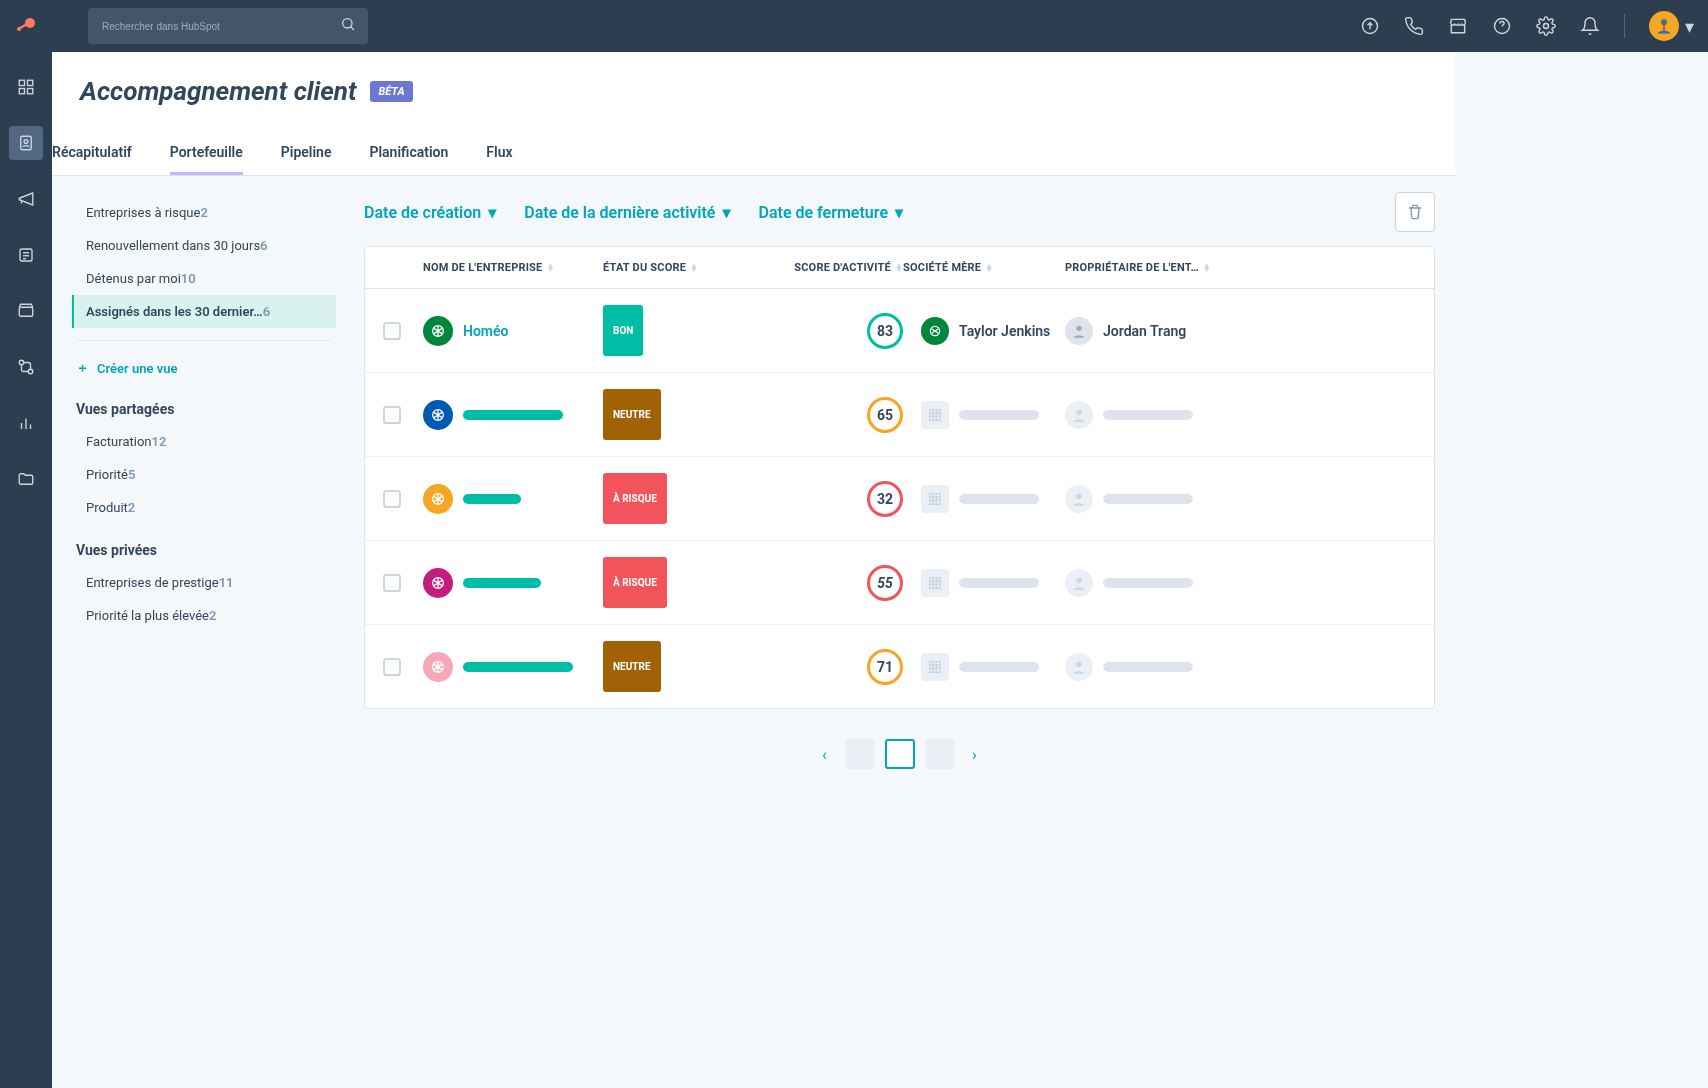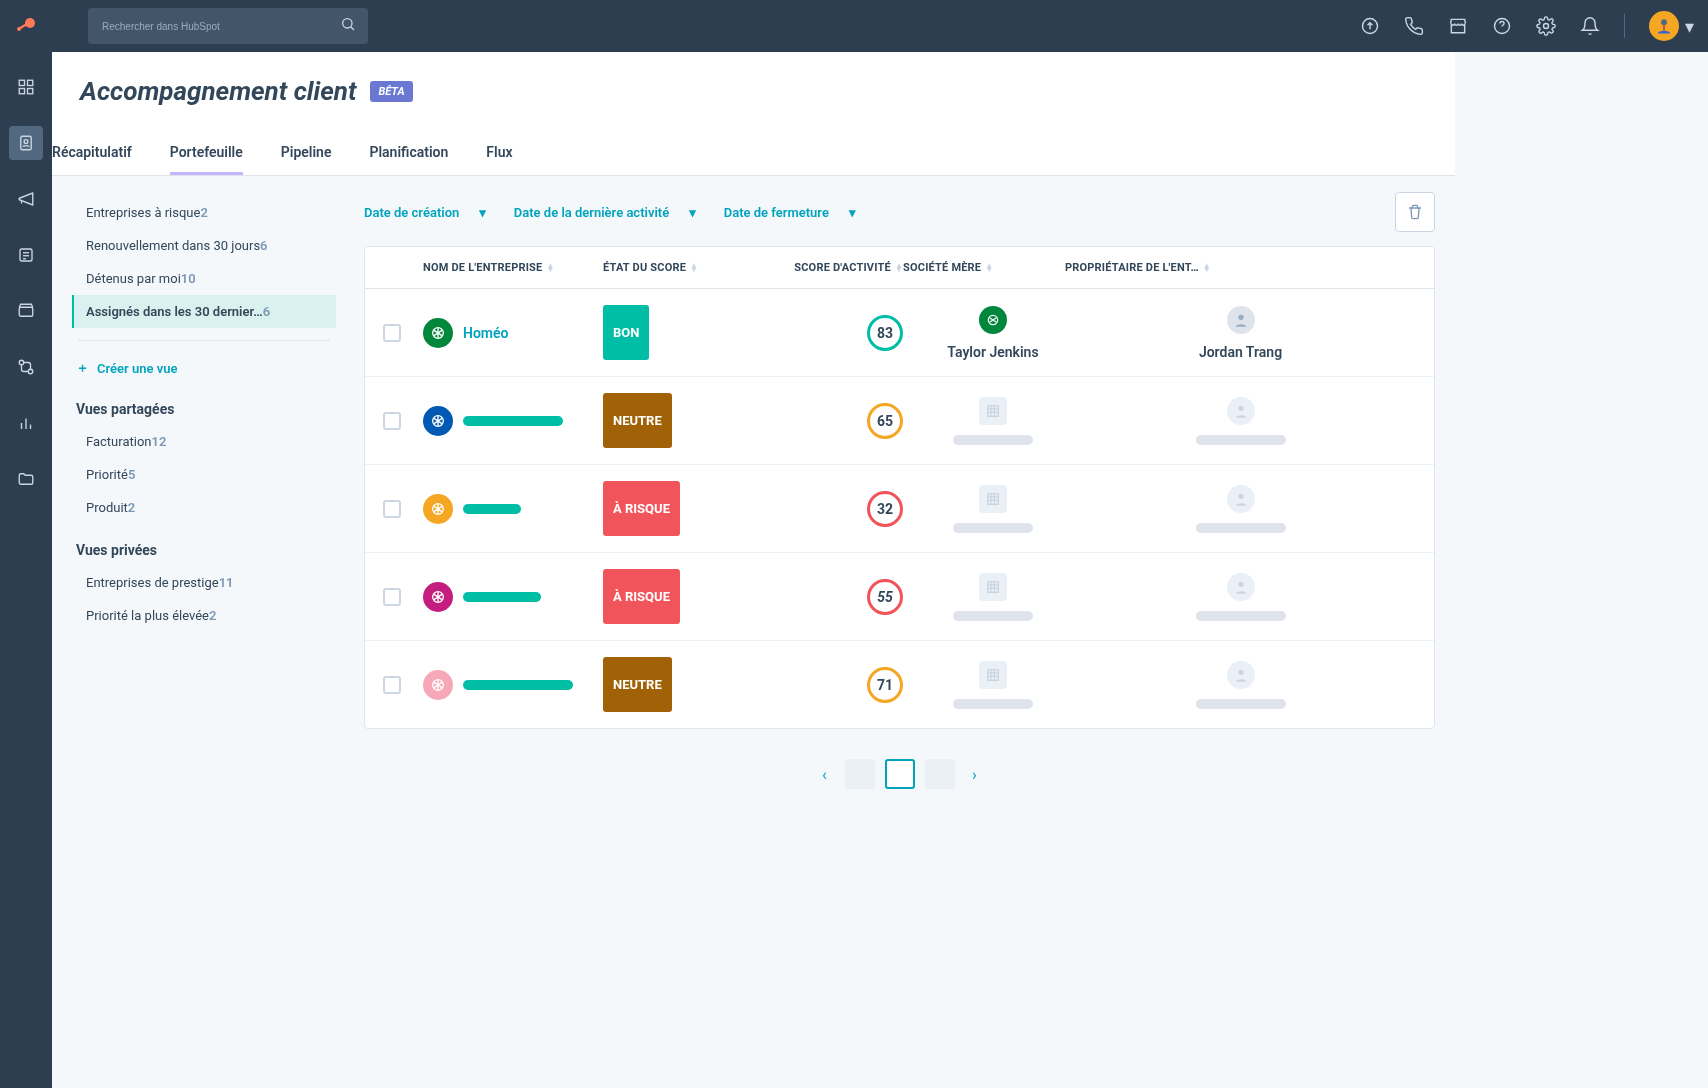--- a/index.html
+++ b/index.html
@@ -60,21 +60,21 @@
   padding: 9px 12px; font-size: 13px; color: #33475b; cursor: pointer;
   border-left: 2px solid transparent;
 }
 .view-item.active { background: #d9f2ef; border-left: 2px solid #00bda5; font-weight: 600; }
 .view-count { color: #7c98b6; font-weight: 600; }
 .divider-line { border-top: 1px solid #dfe3eb; margin: 12px 6px; }
 .create-view { display: flex; align-items: center; gap: 8px; color: #00a4bd; font-weight: 600; font-size: 13px; padding: 6px 4px; cursor: pointer; }
 .view-section-title { font-weight: 700; font-size: 14px; color: #33475b; margin: 18px 0 8px 4px; }
 .table-area { flex: 1; padding: 16px 20px; }
 .filter-row { display: flex; align-items: center; gap: 28px; margin-bottom: 14px; }
-.filter-chip { color: #00a4bd; font-weight: 600; font-size: 13px; cursor: pointer; display: flex; align-items: center; gap: 20px; }
+.filter-chip { color: #00a4bd; font-weight: 600; font-size: 16px; cursor: pointer; display: flex; align-items: center; gap: 7px; }
 .trash-btn {
   margin-left: auto; width: 40px; height: 40px; border: 1px solid #cbd6e2; border-radius: 4px;
   display: flex; align-items: center; justify-content: center; background: #fff; cursor: pointer; color: #7c98b6;
 }
 .data-table { background: #fff; border: 1px solid #dfe3eb; border-radius: 4px; overflow: hidden; }
 .thead { display: flex; padding: 14px 18px; border-bottom: 1px solid #dfe3eb; background: #fff; }
 .th { font-size: 11px; font-weight: 700; color: #33475b; letter-spacing: 0.2px; display: flex; align-items: center; gap: 4px; }
 .sort-caret { color: #cbd6e2; display: inline-flex; flex-direction: column; line-height: 4px; font-size: 8px; }
 .col-check { width: 40px; }
 .col-company { flex: 0 0 180px; }
@@ -82,33 +82,33 @@
 .col-activity { flex: 0 0 150px; text-align: right; justify-content: flex-end; }
 .col-parent { flex: 0 0 162px; }
 .col-owner { flex: 1; }
 .trow { display: flex; align-items: center; padding: 16px 18px; border-bottom: 1px solid #eaf0f6; }
 .trow:last-child { border-bottom: none; }
 .checkbox { width: 18px; height: 18px; border: 2px solid #cbd6e2; border-radius: 3px; cursor: pointer; background: #fff; }
 .company-cell { display: flex; align-items: center; gap: 10px; }
 .company-icon { width: 30px; height: 30px; border-radius: 50%; display: flex; align-items: center; justify-content: center; flex-shrink: 0; }
 .company-name { color: #00a4bd; font-weight: 600; font-size: 14px; cursor: pointer; }
 .skel-bar { height: 10px; border-radius: 5px; background: #00bda5; }
-.status-pill { display: inline-block; padding: 20px 10px; border-radius: 3px; font-size: 13px; font-weight: 700; color: #fff; }
+.status-pill { display: inline-block; padding: 20px 10px; border-radius: 3px; font-size: 10px; font-weight: 700; color: #fff; }
 .pill-bon { background: #00bda5; }
 .pill-neutre { background: #a16207; }
 .pill-risque { background: #f2545b; }
 .score-ring {
   width: 36px; height: 36px; border-radius: 50%; border: 3px solid; display: flex;
   align-items: center; justify-content: center; font-weight: 700; font-size: 14px; color: #33475b;
   margin-left: auto;
 }
 .ring-bon { border-color: #00bda5; }
 .ring-neutre { border-color: #f5a623; }
 .ring-risque { border-color: #f2545b; }
-.entity-cell { display: flex; align-items: center; gap: 10px; flex-direction: column; }
+.entity-cell { display: flex; align-items: center; gap: 10px; }
 .entity-avatar { width: 28px; height: 28px; border-radius: 50%; display: flex; align-items: center; justify-content: center; flex-shrink: 0; }
 .entity-name { font-weight: 600; color: #33475b; font-size: 14px; }
 .skel-grey { background: #dfe3eb; }
 .skel-icon-box { width: 28px; height: 28px; border-radius: 4px; background: #eaf0f6; display:flex; align-items:center; justify-content:center; }
 .pagination { display: flex; justify-content: center; align-items: center; gap: 10px; margin-top: 30px; }
 .page-btn { width: 30px; height: 30px; border: 1px solid #dfe3eb; border-radius: 3px; background: #fff; cursor: pointer; display:flex; align-items:center; justify-content:center; }
 .page-btn.filled { background: #eaf0f6; border-color: #eaf0f6; }
 .page-btn.active { border: 2px solid #00a4bd; }
 .page-arrow { color: #00a4bd; font-size: 16px; cursor: pointer; width: 20px; text-align: center; }
 </style>

